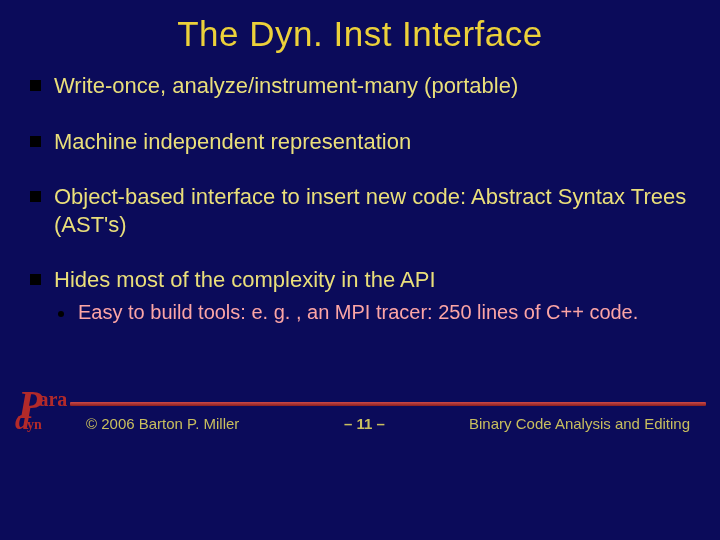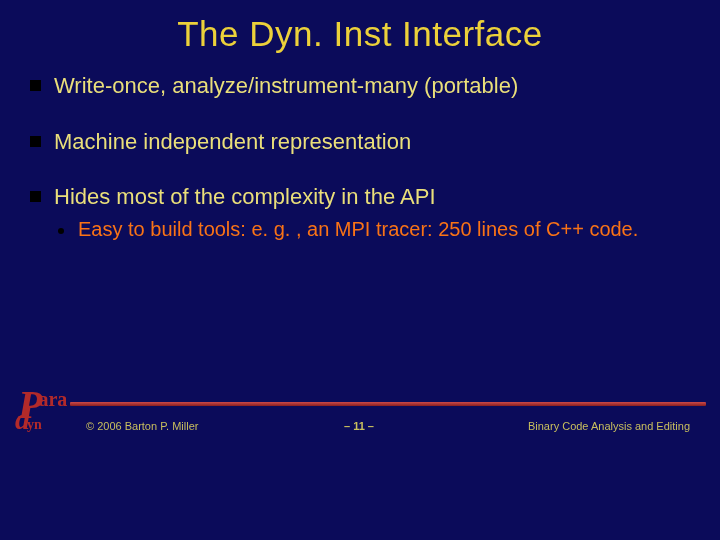--- a/index.html
+++ b/index.html
@@ -42,21 +42,21 @@
     top: 8px;
     width: 11px;
     height: 11px;
     background: #000;
   }
   ul.sub {
     list-style: none;
     margin-top: 6px;
   }
   ul.sub > li {
-    color: #f97316;
+    color: #fca5a5;
     font-size: 20px;
     line-height: 1.25;
     padding-left: 24px;
     position: relative;
   }
   ul.sub > li::before {
     content: "";
     position: absolute;
     left: 4px;
     top: 11px;
@@ -115,39 +115,42 @@
     right: 14px;
     bottom: 58px;
     height: 4px;
     background: linear-gradient(#cc4a4a, #8a1f1f);
     border-radius: 1px;
   }
   .foot-text {
     position: absolute;
     bottom: 32px;
     font-family: Arial, Helvetica, sans-serif;
-    font-size: 11px;
+    font-size: 15px;
     color: #c9bf5e;
   }
   .copyright { left: 86px; }
   .pagenum { left: 344px; font-weight: bold; }
   .subtitle { right: 30px; }
 </style>
 </head>
 <body>
 
 <div class="slide">
   <h1 class="title">The Dyn. Inst Interface</h1>
 
   <ul class="bullets">
     <li>
       <span>Write-once, analyze/instrument-many (portable)</span>
     </li>
     <li>
       <span>Machine independent representation</span>
+    </li>
+    <li>
+      <span>Object-based interface to insert new code: Abstract Syntax Trees (AST's)</span>
     </li>
     <li>
       <span>Hides most of the complexity in the API</span>
       <ul class="sub">
         <li>
           <span>Easy to build tools: e. g. , an MPI tracer: 250 lines of C++ code.</span>
         </li>
       </ul>
     </li>
   </ul>

